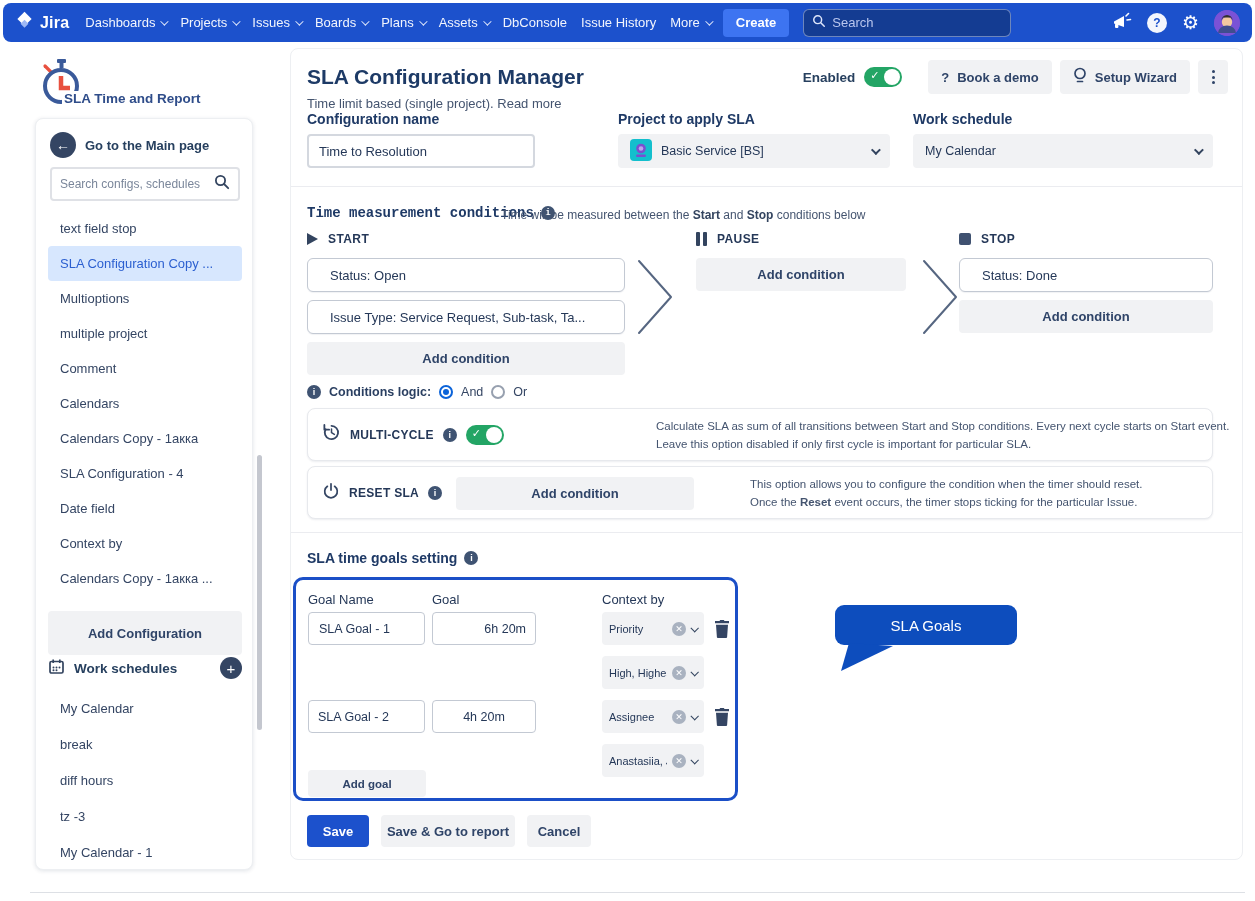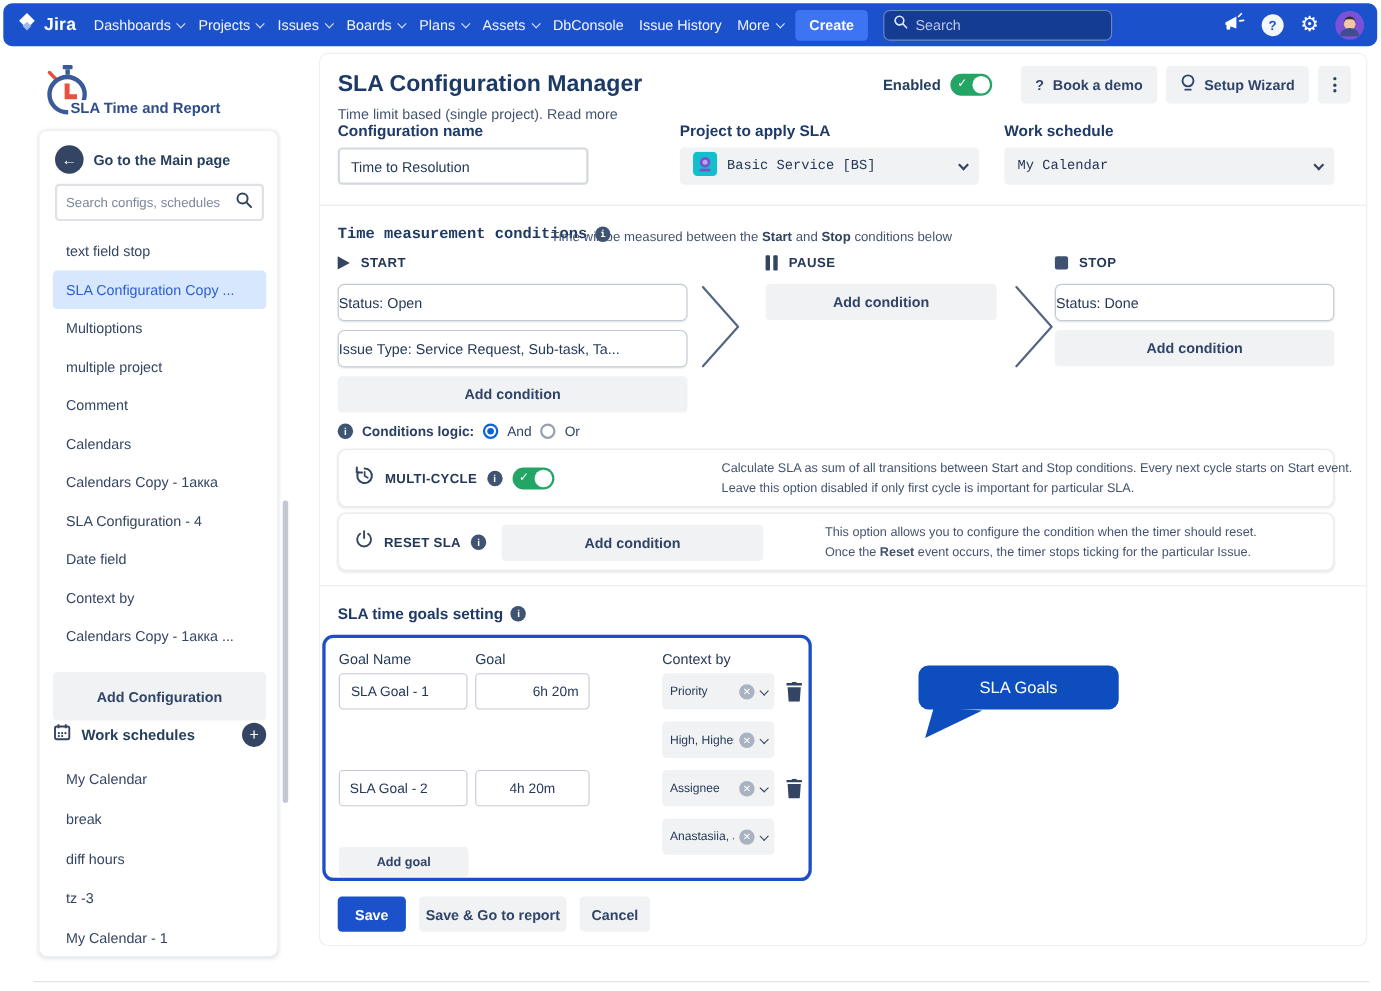--- a/index.html
+++ b/index.html
@@ -73,40 +73,40 @@
   .dots-btn { width:30px; justify-content:center; padding:0; }
   .dots { display:flex; flex-direction:column; gap:2.5px; }
   .dots i { width:3px; height:3px; border-radius:50%; background:#2f4468; }
   .m-sub { position:absolute; left:16px; top:47px; font-size:13px; color:#44546f; }
   .read-more { cursor:pointer; }
 
   .f-label { position:absolute; top:62px; font-size:14px; font-weight:bold; color:#1f3a66; }
   .f-input { position:absolute; top:85px; height:34px; border:2px solid #d4d8df; border-radius:4px; padding:0 10px;
              font-size:13px; color:#253858; font-family:inherit; outline:none; }
   .sel { position:absolute; top:85px; height:34px; background:#f1f2f4; border-radius:4px; display:flex;
-         align-items:center; padding:0 12px; gap:9px; font-size:12.5px; color:#253858; cursor:pointer;font-family:Liberation Mono, monospace; }
+         align-items:center; padding:0 12px; gap:9px; font-size:12.5px; color:#253858; cursor:pointer; }
   .sel .spring { flex:1; }
   .sel-chev { width:7px; height:7px; border-right:2px solid #33445f; border-bottom:2px solid #33445f;
               transform:rotate(45deg) translateY(-2px); flex:none; }
   .divider { position:absolute; left:0; right:0; border-top:1px solid #ebecf0; }
 
   .sec-head { position:absolute; display:flex; align-items:center; gap:7px; font-size:14px; font-weight:bold; color:#1f3a66; }
   .info { width:14px; height:14px; border-radius:50%; background:#3f5372; color:#fff; font-size:9px; font-weight:bold;
           display:inline-flex; align-items:center; justify-content:center; flex:none; cursor:pointer; }
   .hint { position:absolute; left:210px; top:159px; font-size:12px; color:#44546f; }
   .hint b { color:#33445f; }
 
   .col-head { position:absolute; top:183px; display:flex; align-items:center; gap:10px;
               font-size:12px; font-weight:bold; letter-spacing:.4px; color:#253858; }
   .play-icon { width:0; height:0; border-left:11px solid #33445f; border-top:6.5px solid transparent; border-bottom:6.5px solid transparent; }
   .pause-icon { display:flex; gap:3px; }
   .pause-icon i { width:4px; height:14px; background:#33445f; border-radius:1px; }
   .stop-icon { width:12px; height:12px; background:#3f5170; border-radius:2px; }
   .cond-box { position:absolute; height:34px; border:1px solid #c3c9d3; border-radius:6px; background:#fff;
-              display:flex; align-items:center; padding:0 0; font-size:13px; color:#253858;
+              display:flex; align-items:center; padding:0 22px; font-size:13px; color:#253858;
               box-shadow:0 1px 1px rgba(9,30,66,.06); white-space:nowrap; overflow:hidden; cursor:pointer; }
   .add-btn { position:absolute; height:33px; background:#f1f2f4; border:none; border-radius:4px; font-size:13px;
              font-weight:bold; color:#2f4468; font-family:inherit; cursor:pointer; }
   .sep-chev { position:absolute; top:206px; }
   .logic-row { position:absolute; left:16px; top:336px; display:flex; align-items:center; gap:8px; font-size:12.5px; color:#344563; }
   .logic-label { font-weight:bold; color:#2a3f61; }
   .radio { width:14px; height:14px; border-radius:50%; border:2px solid #97a0af; display:inline-flex;
            align-items:center; justify-content:center; cursor:pointer; flex:none; }
   .radio.on { border-color:#0b63d9; }
   .radio.on i { width:6px; height:6px; border-radius:50%; background:#0b63d9; }

